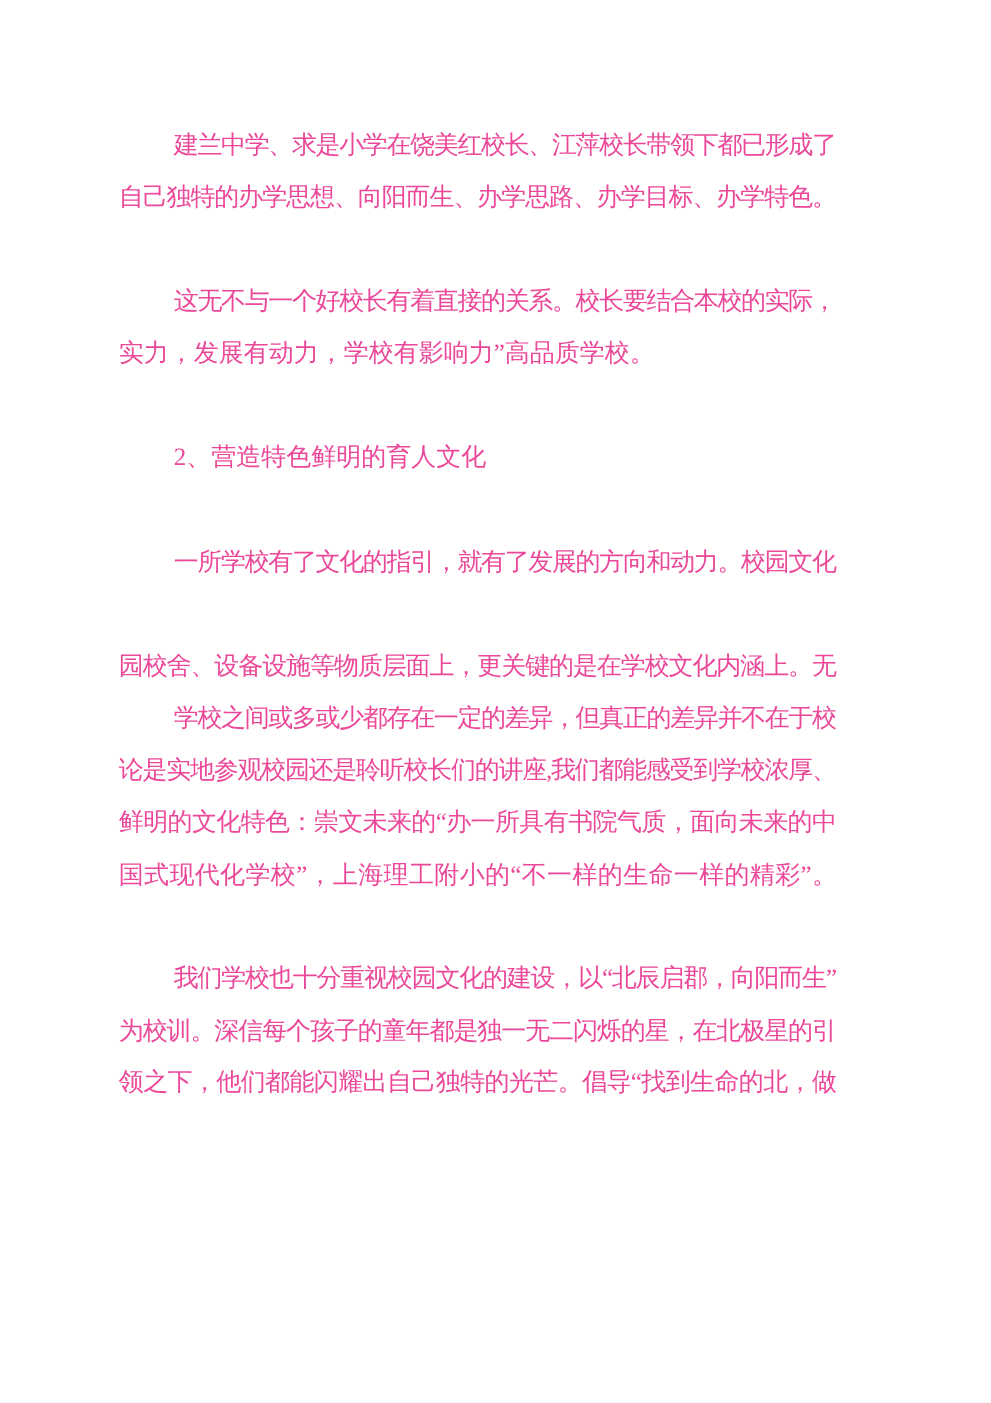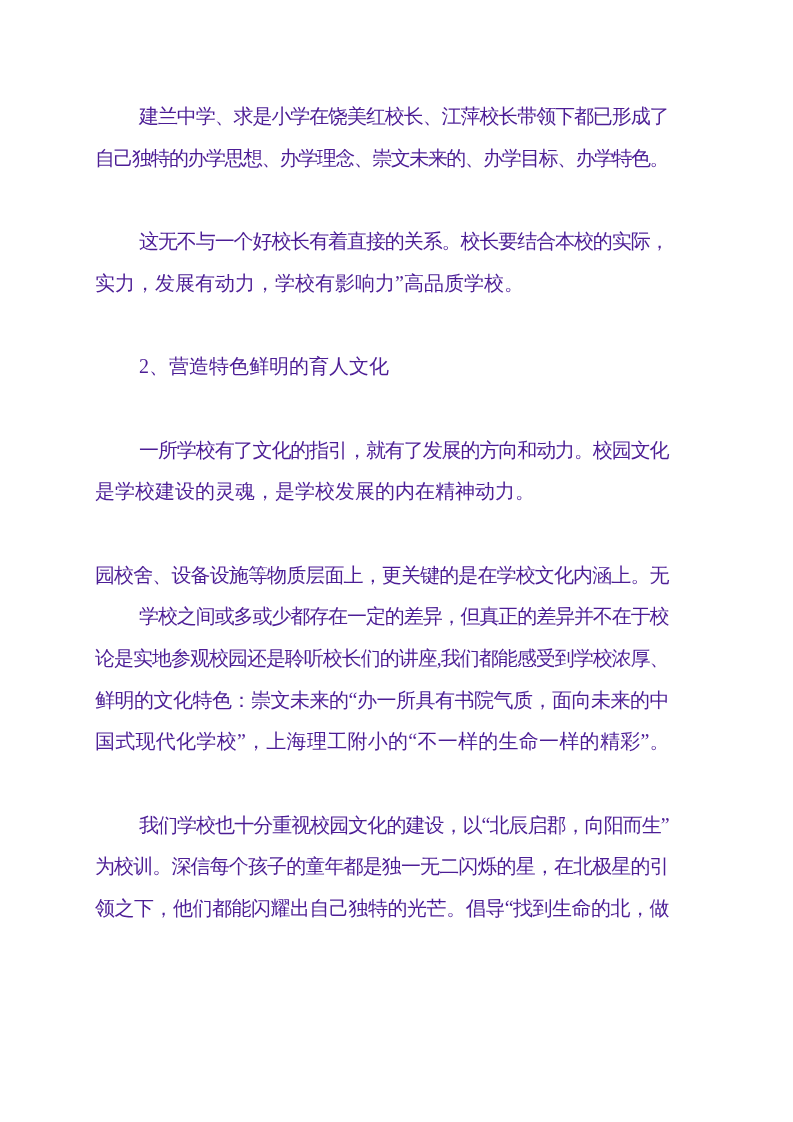--- a/index.html
+++ b/index.html
@@ -13,21 +13,21 @@
     height: 1122px;
     background: #ffffff;
     overflow: hidden;
     font-family: "Liberation Serif", "DejaVu Serif", serif;
   }
   .doc-body {
     position: absolute;
     left: 95px;
     top: 96px;
     width: 572px;
-    color: #4c1d95;
+    color: #ec4899;
   }
   .para { margin: 0; }
   .para + .para { margin-top: 41.7px; }
   .line {
     font-size: 20px;
     line-height: 41.7px;
     height: 41.7px;
     text-align: justify;
     text-justify: inter-character;
     white-space: nowrap;
@@ -45,32 +45,31 @@
   }
   .line.indent { padding-left: 44px; }
 </style>
 </head>
 <body>
 
 <div class="page">
   <div class="doc-body">
       <div class="para">
         <div class="line fill indent">建兰中学、求是小学在饶美红校长、江萍校长带领下都已形成了</div>
-        <div class="line fill">自己独特的办学思想、办学理念、崇文未来的、办学目标、办学特色。</div>
+        <div class="line fill">自己独特的办学思想、向阳而生、办学思路、办学目标、办学特色。</div>
       </div>
       <div class="para">
         <div class="line fill indent">这无不与一个好校长有着直接的关系。校长要结合本校的实际，</div>
         <div class="line end">实力，发展有动力，学校有影响力”高品质学校。</div>
       </div>
       <div class="para">
         <div class="line end indent">2、营造特色鲜明的育人文化</div>
       </div>
       <div class="para">
         <div class="line fill indent">一所学校有了文化的指引，就有了发展的方向和动力。校园文化</div>
-        <div class="line end">是学校建设的灵魂，是学校发展的内在精神动力。</div>
       </div>
       <div class="para">
         <div class="line fill">园校舍、设备设施等物质层面上，更关键的是在学校文化内涵上。无</div>
         <div class="line fill indent">学校之间或多或少都存在一定的差异，但真正的差异并不在于校</div>
         <div class="line fill">论是实地参观校园还是聆听校长们的讲座,我们都能感受到学校浓厚、</div>
         <div class="line fill">鲜明的文化特色：崇文未来的“办一所具有书院气质，面向未来的中</div>
         <div class="line fill">国式现代化学校”，上海理工附小的“不一样的生命一样的精彩”。</div>
       </div>
       <div class="para">
         <div class="line fill indent">我们学校也十分重视校园文化的建设，以“北辰启郡，向阳而生”</div>

